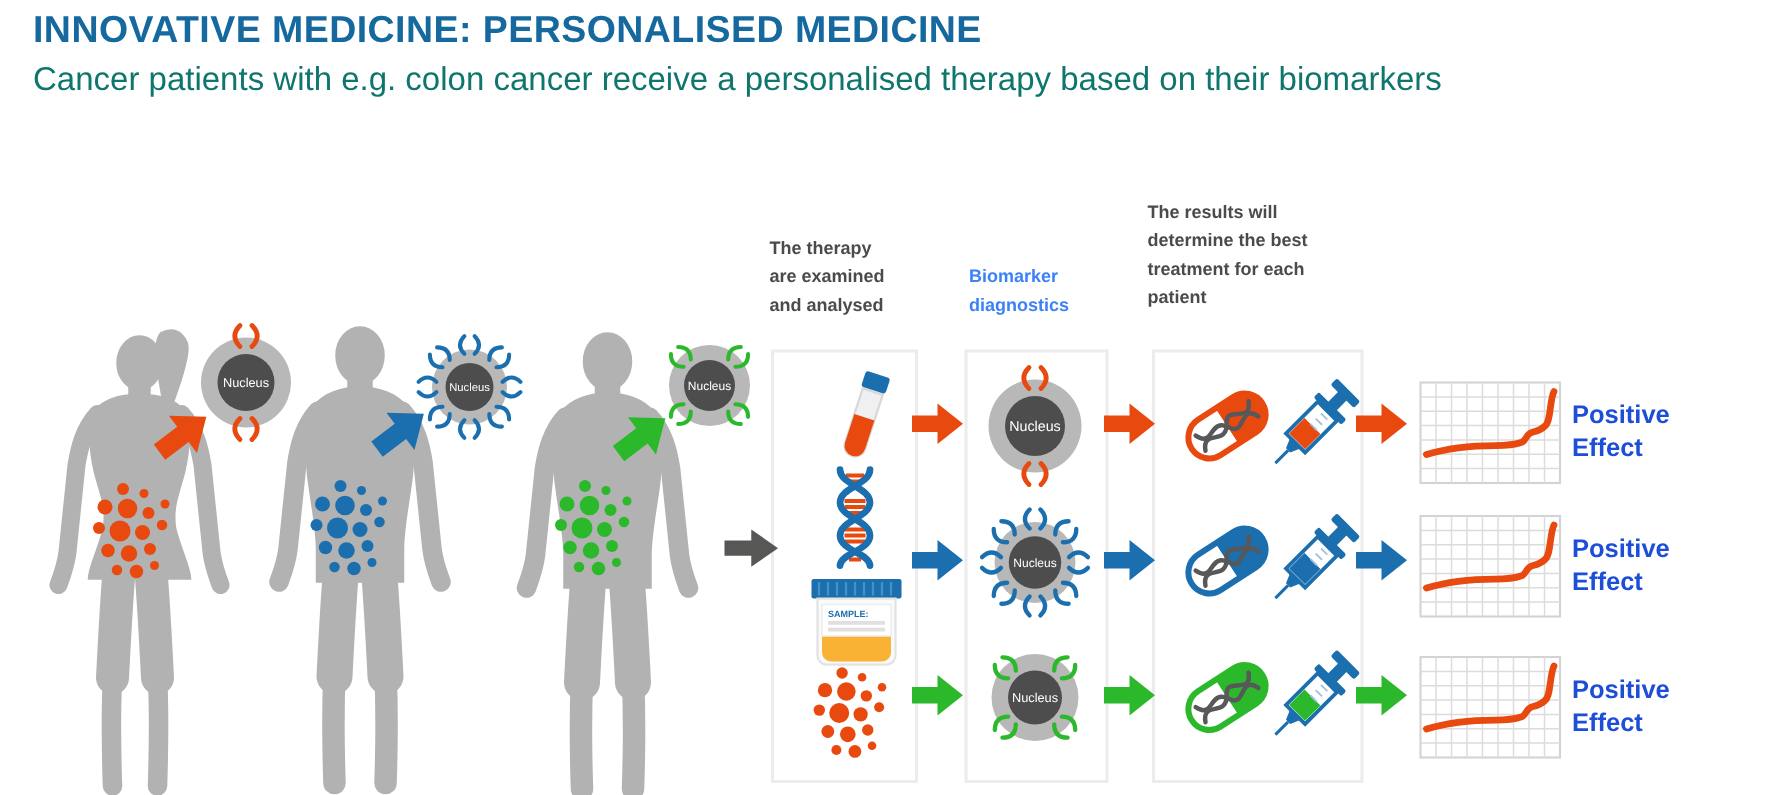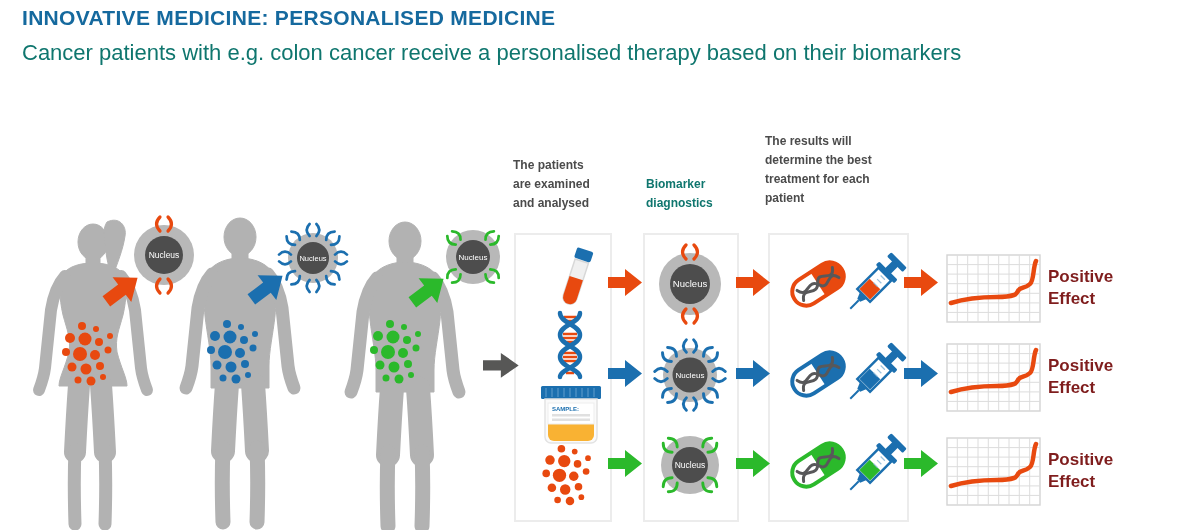--- a/index.html
+++ b/index.html
@@ -2,54 +2,54 @@
 <html><head>
 <meta charset="utf-8">
 <style>
   html,body{margin:0;padding:0;}
   body{
     width:1180px;height:530px;position:relative;overflow:hidden;
     background:#ffffff;font-family:"Liberation Sans",sans-serif;
   }
   .title{
     position:absolute;left:22px;top:6px;
-    font-size:21px;font-weight:bold;color:#15699E;letter-spacing:.3px;
+    font-size:25px;font-weight:bold;color:#15699E;letter-spacing:.3px;
   }
   .subtitle{
     position:absolute;left:22px;top:40px;
     font-size:22px;color:#0f766e;
   }
   .colhead{
     position:absolute;font-weight:bold;font-size:12px;line-height:19px;
     color:#4B4B4B;white-space:pre-line;
   }
   #head-examined{left:513px;top:156px;}
-  #head-biomarker{left:646px;top:175px;color:#0f766e;}
+  #head-biomarker{left:646px;top:175px;color:#3b82f6;}
   #head-results{left:765px;top:132px;}
   .box{
     position:absolute;top:233px;height:289px;background:#fff;
     border:2px solid #ECECEC;box-sizing:border-box;
   }
   #box1{left:514px;width:98px;}
   #box2{left:643px;width:96px;}
   #box3{left:768px;width:141px;}
   .effect{
     position:absolute;left:1048px;font-size:17px;font-weight:bold;
-    color:#7f1d1d;line-height:22px;white-space:pre-line;
+    color:#1d4ed8;line-height:22px;white-space:pre-line;
   }
   #effect-1{top:266px;} #effect-2{top:355px;} #effect-3{top:449px;}
   svg.canvas{position:absolute;left:0;top:0;}
 </style>
 </head>
 <body>
 
 <div class="title">INNOVATIVE MEDICINE: PERSONALISED MEDICINE</div>
 <div class="subtitle">Cancer patients with e.g. colon cancer receive a personalised therapy based on their biomarkers</div>
 
-<div class="colhead" id="head-examined">The patients
+<div class="colhead" id="head-examined">The therapy
 are examined
 and analysed</div>
 <div class="colhead" id="head-biomarker">Biomarker
 diagnostics</div>
 <div class="colhead" id="head-results">The results will
 determine the best
 treatment for each
 patient</div>
 
 <div class="box" id="box1"></div>

